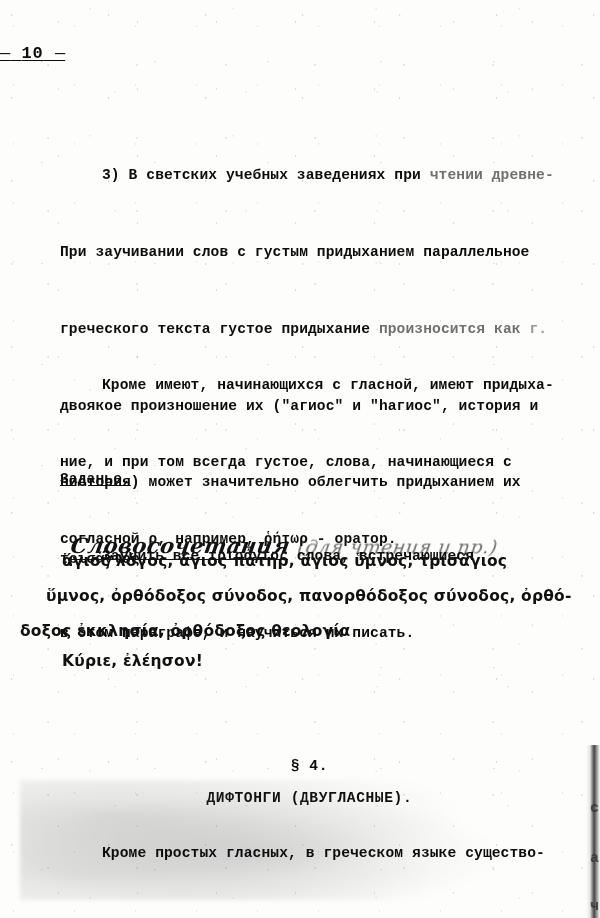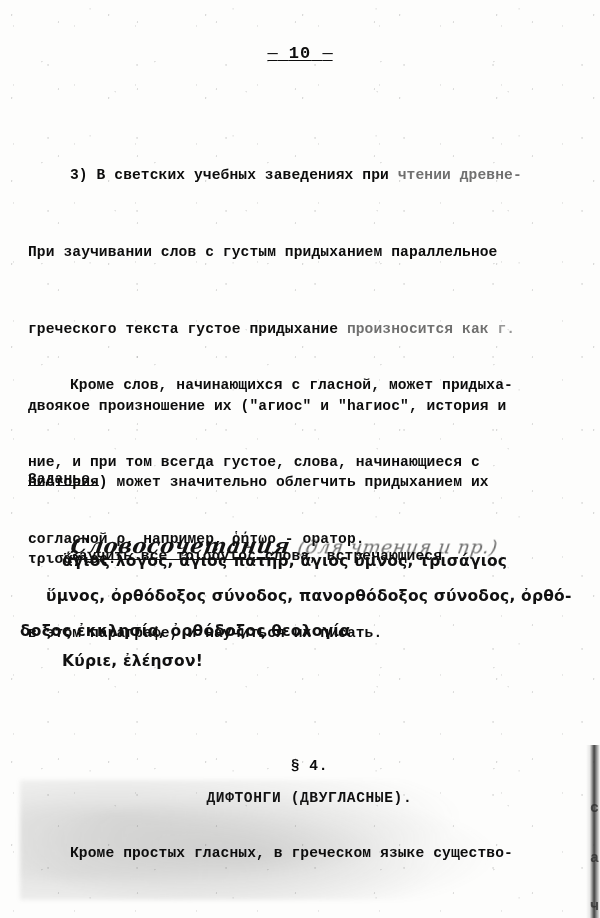--- a/index.html
+++ b/index.html
@@ -29,32 +29,32 @@
     background:linear-gradient(to right, rgba(255,255,255,0) 0%, rgba(30,30,30,.10) 28%, rgba(20,20,20,.80) 58%, rgba(40,40,40,.45) 78%, rgba(255,255,255,0) 100%);
     filter:blur(.3px);
   }
   .bleed{
     position:absolute;right:1px;z-index:31;
     font-family:"Liberation Mono",monospace;font-size:15px;font-weight:700;
     color:#2b2b2b;opacity:.75;
   }
 
   .page-number{
-    position:absolute;top:44px;left:0;width:600px;text-align:center;
+    position:absolute;top:44px;left:0;width:600px;text-align:left;
     font-size:17px;font-weight:700;letter-spacing:1px;
     text-decoration:underline;text-underline-offset:2px;
   }
   .pn-dash{font-weight:400;letter-spacing:0;}
 
   .block{
     position:absolute;left:28px;width:545px;
     font-size:14.6px;line-height:25.6px;font-weight:700;
     letter-spacing:.1px;white-space:pre;
   }
-  .ln{display:block;white-space:pre;}
+  .ln{display:block;white-space:pre;margin-left:32px;}
   .indent{padding-left:42px;}
 
   
   .faded{color:#3a3a3a;opacity:.72;filter:blur(.25px);}
   .smudge{color:#444;opacity:.55;filter:blur(.6px);}
 
   .underline{text-decoration:underline;text-underline-offset:2px;}
 
   
   .greek{
@@ -107,21 +107,21 @@
   <span class="ln"><span>греческого текста густое придыхание </span><span class="faded">произносится как</span><span class="smudge"> г.</span></span>
   <span class="ln">двоякое произношение их ("агиос" и "hагиос", история и</span>
   <span class="ln">hистория) может значительно облегчить придыханием их</span>
   <span class="ln">τρισάγιος.</span>
 </div>
 
 <div class="block" style="top:266px">
 </div>
 
 <div class="block" style="top:322px">
-  <span class="ln indent">Кроме слов, начинающихся с гласной, может придыха-</span>
+  <span class="ln indent">Кроме имеют, начинающихся с гласной, имеют придыха-</span>
   <span class="ln">ние, и при том всегда густое, слова, начинающиеся с</span>
   <span class="ln">согласной ρ, например, ῥήτωρ - оратор.</span>
 </div>
 
 <div class="block" style="top:416px">
   <span class="ln underline">Заданье.</span>
   <span class="ln indent">Заучить все τρισάγιος слова, встречающиеся</span>
   <span class="ln">в этом параграфе, и научиться их писать.</span>
 </div>
 

